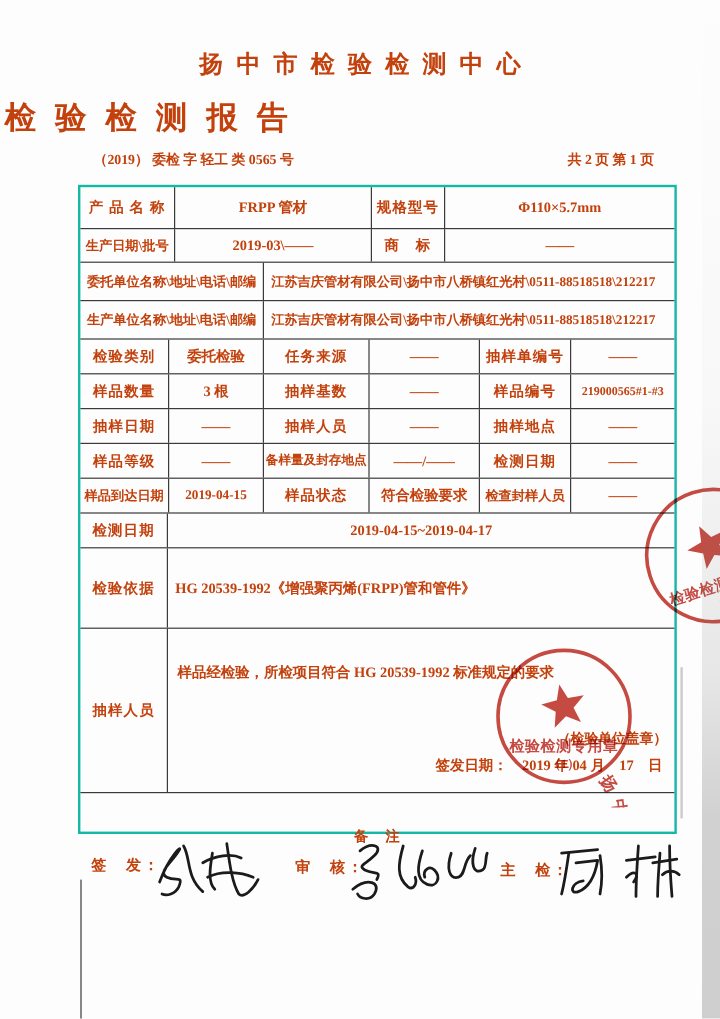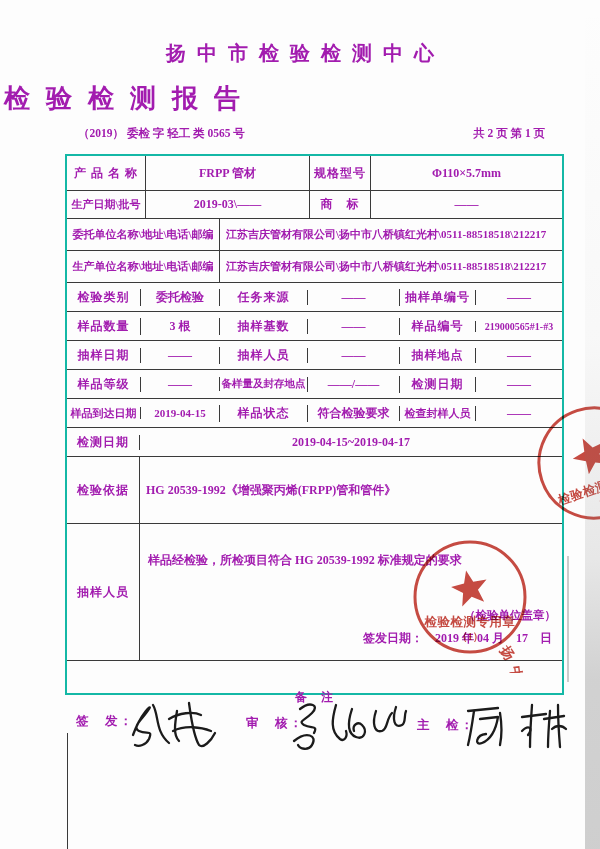--- a/index.html
+++ b/index.html
@@ -1,18 +1,18 @@
 <!DOCTYPE html>
 <html><head>
 <meta charset="utf-8">
 <style>
   html,body{margin:0;padding:0;background:#ffffff;}
   .page{
     position:relative;width:600px;height:849px;overflow:hidden;
-    background:#fdfdfd;color:#a21caf;
+    background:#fdfdfd;color:#c2410c;
     font-family:"Liberation Serif","DejaVu Serif",serif;
     font-weight:bold;
   }
   
   .org-title{margin:40px 0 0 0;text-align:center;font-size:20px;letter-spacing:11px;padding-left:11px;}
   .report-title{margin:14px 0 0 0;text-align:left;font-size:26px;letter-spacing:16px;padding-left:4px;}
   .meta{margin-top:10px;display:flex;justify-content:space-between;font-size:11.5px;
         padding:0 55px 0 78px;}
   
   .tbl{margin:13px 0 0 65px;width:495px;border:2px solid #14b8a6;box-sizing:content-box;}
@@ -24,21 +24,21 @@
   .lab{letter-spacing:1px;}
   .left{justify-content:flex-start;text-align:left;padding-left:6px;}
   .sm{font-size:11px;letter-spacing:0;}
   .xsm{font-size:10.5px;letter-spacing:0;}
   .num{font-size:10px;letter-spacing:0;}
   .w78{flex:0 0 78px;} .w164{flex:0 0 164px;} .w61{flex:0 0 61px;} .w192{flex:0 0 192px;}
   .w152{flex:0 0 152px;} .w343{flex:0 0 343px;}
   .w73{flex:0 0 73px;} .w79{flex:0 0 79px;} .w88{flex:0 0 88px;} .w92{flex:0 0 92px;}
   .w76{flex:0 0 76px;} .w87{flex:0 0 87px;}
   .w72{flex:0 0 72px;} .w423{flex:0 0 423px;}
-  .h34{height:34px;} .h27{height:27px;} .h31{height:31px;} .h28{height:28px;align-items:center;}
+  .h34{height:34px;} .h27{height:27px;} .h31{height:31px;} .h28{height:28px;}
   .h66{height:66px;} .h136{height:136px;} .h32{height:32px;flex-direction:column;}
   .concl{position:relative;display:block;white-space:normal;}
   .concl-text{position:absolute;top:28px;left:8px;width:400px;font-size:12px;text-align:left;}
   .seal-hint{position:absolute;top:84px;right:6px;font-size:11.5px;}
   .issue-date{position:absolute;top:106px;right:10px;font-size:12px;}
   
   .stamp{position:absolute;mix-blend-mode:multiply;opacity:.92;}
   .stamp-main{left:398px;top:525px;}
   .stamp-edge{left:514px;top:385px;}
   

